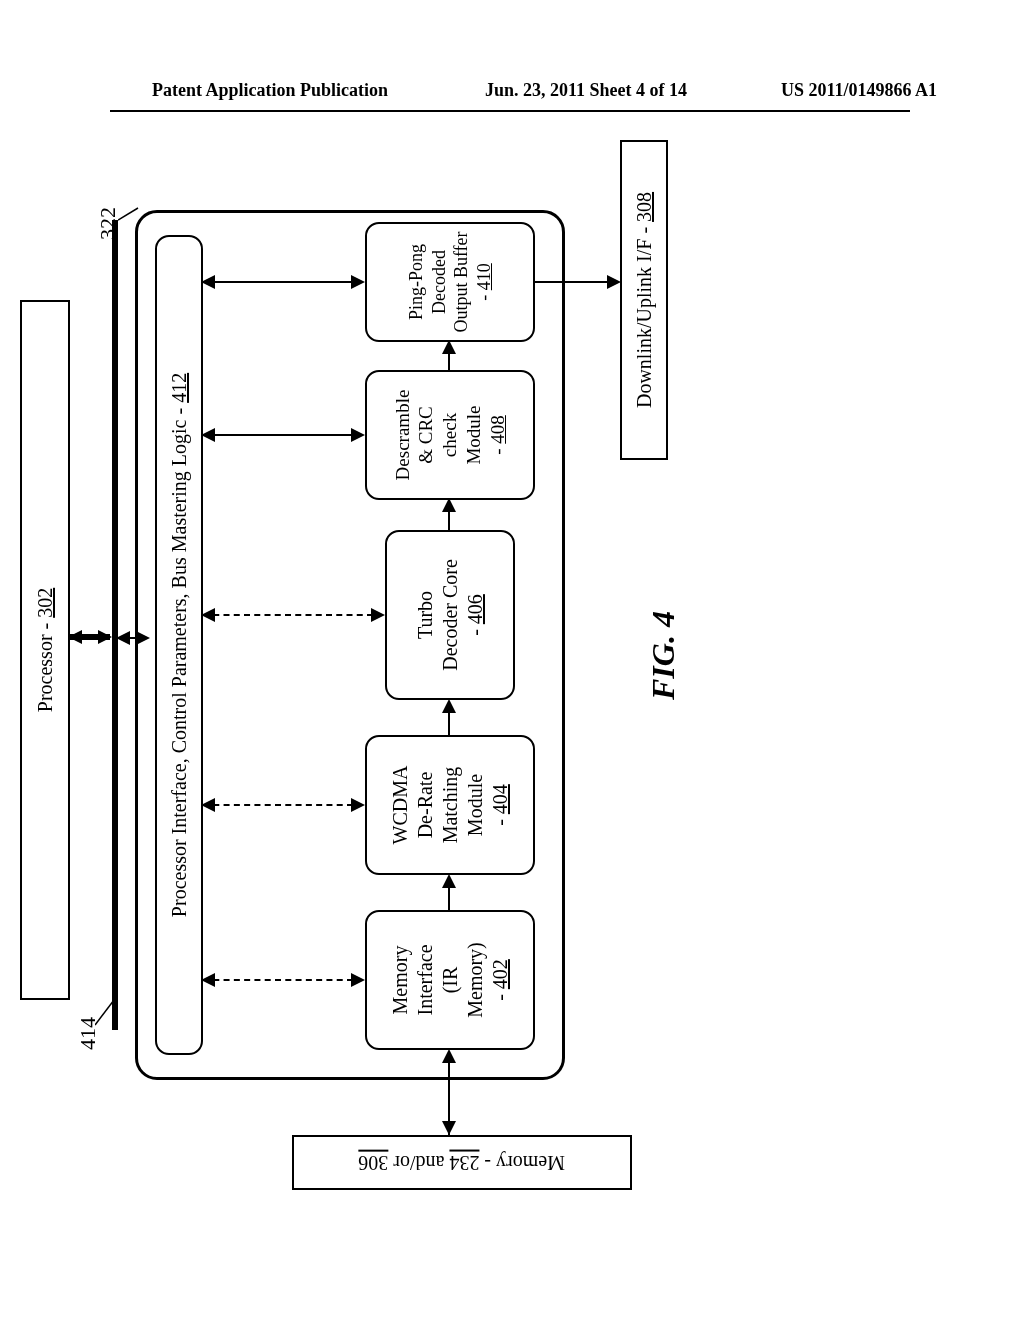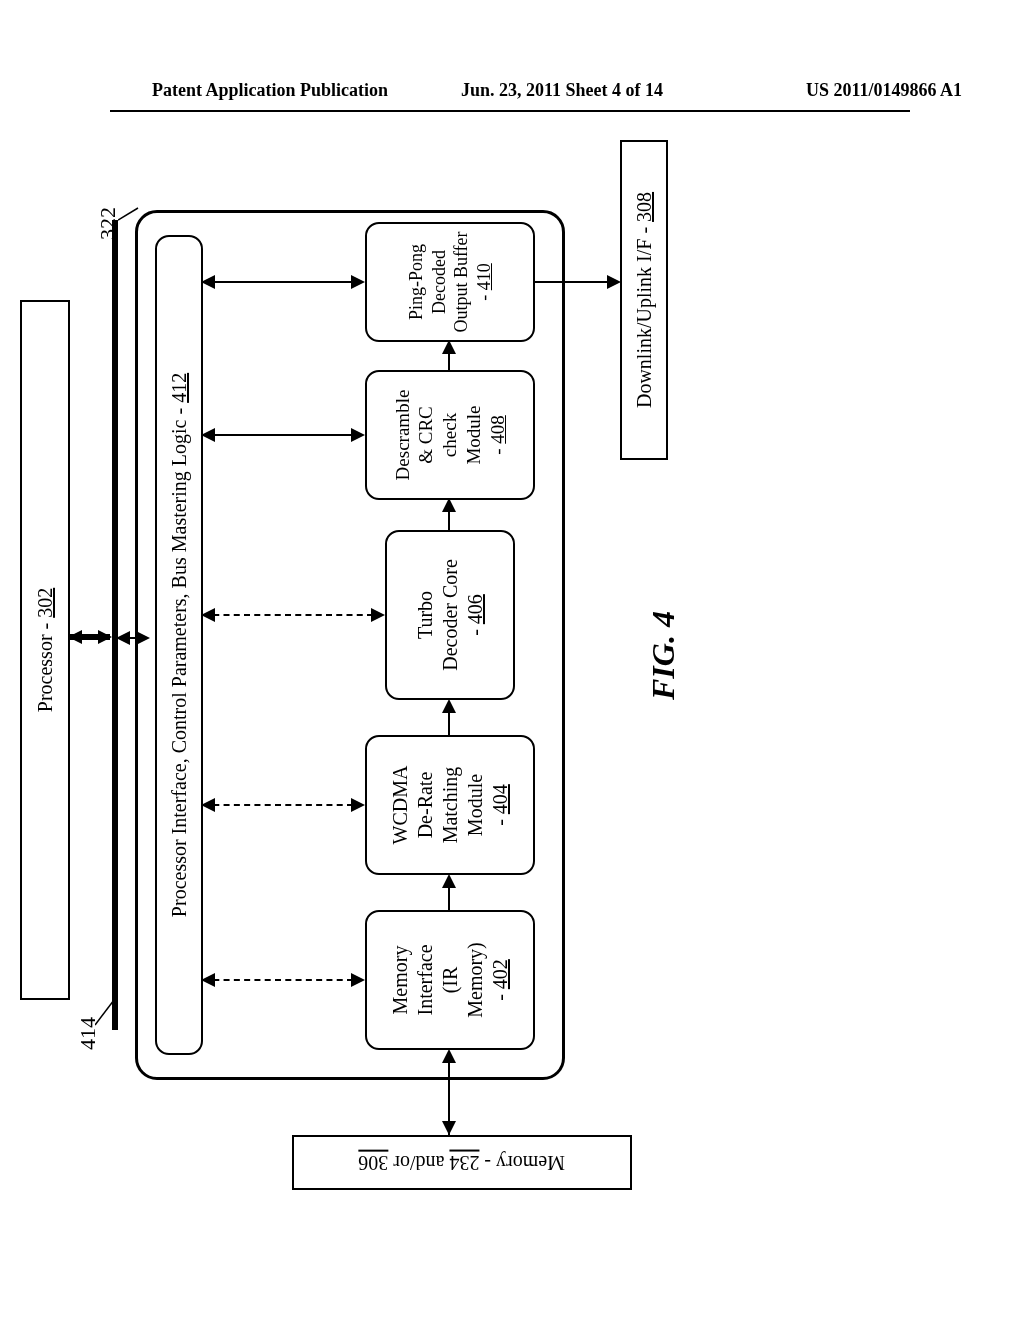--- a/index.html
+++ b/index.html
@@ -97,22 +97,22 @@
     font-size: 32px;
     font-weight: bold;
     font-style: italic;
   }
 </style>
 </head>
 <body>
 
 <div class="header">
   <span class="header-text" style="left:110px">Patent Application Publication</span>
-  <span class="header-text" style="left:419px">Jun. 23, 2011  Sheet 4 of 14</span>
-  <span class="header-text" style="left:764px">US 2011/0149866 A1</span>
+  <span class="header-text" style="left:443px">Jun. 23, 2011  Sheet 4 of 14</span>
+  <span class="header-text" style="left:739px">US 2011/0149866 A1</span>
 </div>
 <div class="header-line"></div>
 
 <div class="diagram-wrap">
 
   <div class="block square" style="left:180px; top:-20px; width:700px; height:50px;">
     <span>
       <span>Processor - </span><span class="u">302</span>
     </span>
   </div>

